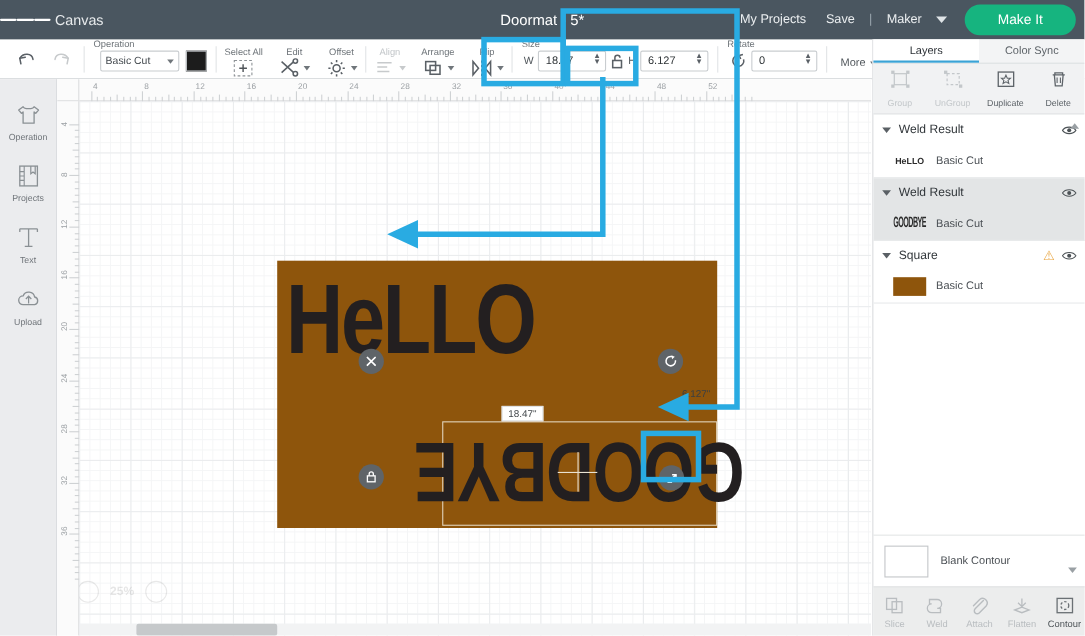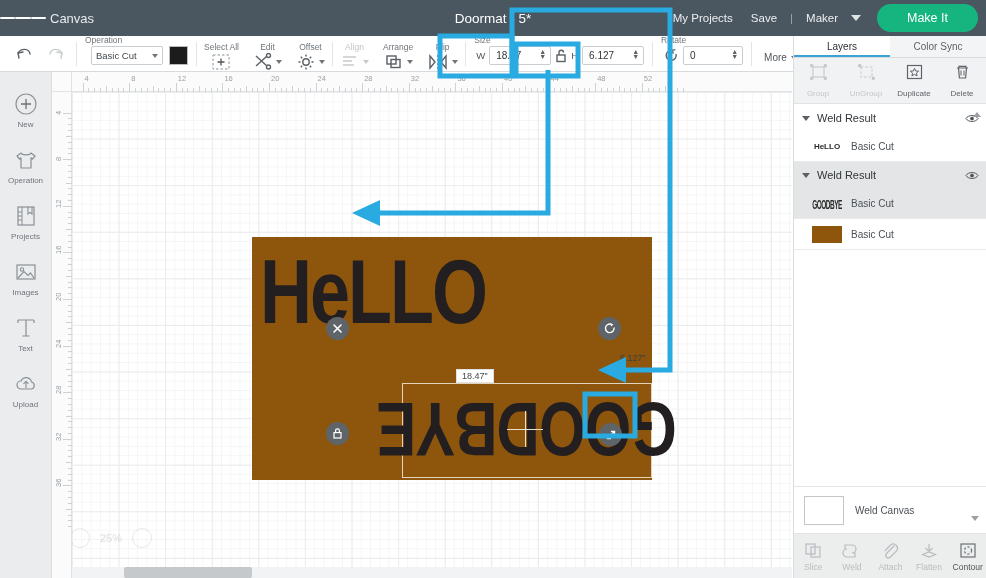--- a/index.html
+++ b/index.html
@@ -313,46 +313,31 @@
 
     <div class="more" style="padding-left:12px; margin-top:8px;">
       <span>More</span>
       <i class="caret" style="margin-left:4px;"></i>
     </div>
   </div>
 
   <div class="rail">
     <div class="rail-item">
       <svg class="rail-ico" viewBox="0 0 26 26">
-        <circle cx="13" cy="13" r="10" fill="none" stroke="#8a9094" stroke-width="1.2"></circle>
-        <path d="M13 8 V18 M8 13 H18" stroke="#6c7276" stroke-width="1.3"></path>
-      </svg>
-      <div class="lab">New</div>
-    </div>
-    <div class="rail-item">
-      <svg class="rail-ico" viewBox="0 0 26 26">
         <path d="M8 6 L4 9 L6.5 12 L8 10.8 V21 H18 V10.8 L19.5 12 L22 9 L18 6 C17 8.4 9 8.4 8 6 Z" fill="none" stroke="#8a9094" stroke-width="1.2" stroke-linejoin="round"></path>
       </svg>
       <div class="lab">Operation</div>
     </div>
     <div class="rail-item">
       <svg class="rail-ico" viewBox="0 0 26 26">
         <rect x="5" y="4" width="16" height="18" fill="none" stroke="#8a9094" stroke-width="1.2"></rect>
         <path d="M9 4 V22 M5 9 H9 M5 13 H9 M5 17 H9" stroke="#8a9094" stroke-width="1"></path>
         <path d="M15 4 V11 L17 9.4 L19 11 V4" fill="none" stroke="#8a9094" stroke-width="1.1"></path>
       </svg>
       <div class="lab">Projects</div>
-    </div>
-    <div class="rail-item">
-      <svg class="rail-ico" viewBox="0 0 26 26">
-        <rect x="4" y="6" width="18" height="14" fill="none" stroke="#8a9094" stroke-width="1.2"></rect>
-        <circle cx="9" cy="10.5" r="1.7" fill="none" stroke="#8a9094" stroke-width="1.1"></circle>
-        <path d="M5 19 L11 12.5 L15 16.5 L17.5 14 L21 19" fill="none" stroke="#8a9094" stroke-width="1.2"></path>
-      </svg>
-      <div class="lab">Images</div>
     </div>
     <div class="rail-item">
       <svg class="rail-ico" viewBox="0 0 26 26">
         <path d="M5 5 H21 M5 5 V8 M21 5 V8 M13 5 V21 M9.5 21 H16.5" fill="none" stroke="#8a9094" stroke-width="1.2"></path>
       </svg>
       <div class="lab">Text</div>
     </div>
     <div class="rail-item">
       <svg class="rail-ico" viewBox="0 0 26 26">
         <path d="M8 18 A4 4 0 0 1 8 10 A5.5 5.5 0 0 1 18.5 11 A3.6 3.6 0 0 1 18.5 18 Z" fill="none" stroke="#8a9094" stroke-width="1.2"></path>
@@ -684,34 +669,43 @@
             <circle cx="8" cy="5.5" r="2.1" fill="#4c5256"></circle>
           </svg>
         </div>
         <div class="lrow">
           <div class="lthumb" style="font-size:6.5px; letter-spacing:-0.5px; transform:scaleY(2.1);">GOODBYE</div>
           <div class="lcut">Basic Cut</div>
         </div>
       </div>
 
       <div class="lgroup">
+        <div class="lhead">
+          <i class="twist"></i>
+          <div class="lname">Square</div>
+          <span class="warn">⚠</span>
+          <svg class="eye" viewBox="0 0 16 11">
+            <path d="M1 5.5 C4 1, 12 1, 15 5.5 C12 10, 4 10, 1 5.5 Z" fill="none" stroke="#4c5256" stroke-width="1.1"></path>
+            <circle cx="8" cy="5.5" r="2.1" fill="#4c5256"></circle>
+          </svg>
+        </div>
         <div class="lrow">
           <div class="lthumb sq"></div>
           <div class="lcut">Basic Cut</div>
         </div>
       </div>
     </div>
 
     <div class="rupcaret"></div>
     <div class="rcaret"></div>
 
     <div class="rfooter">
       <div class="canvasrow">
         <div class="csw"></div>
-        <div class="clab">Weld Canvas</div>
+        <div class="clab">Blank Contour</div>
       </div>
       <div class="toolsrow">
         <div class="trow-i">
           <svg width="20" height="19" viewBox="0 0 20 19">
             <rect x="3" y="3" width="9" height="10" fill="none" stroke="#b9bdc0" stroke-width="1.2"></rect>
             <rect x="8" y="6" width="9" height="10" fill="none" stroke="#b9bdc0" stroke-width="1.2"></rect>
           </svg>
           <div class="lab">Slice</div>
         </div>
         <div class="trow-i">

